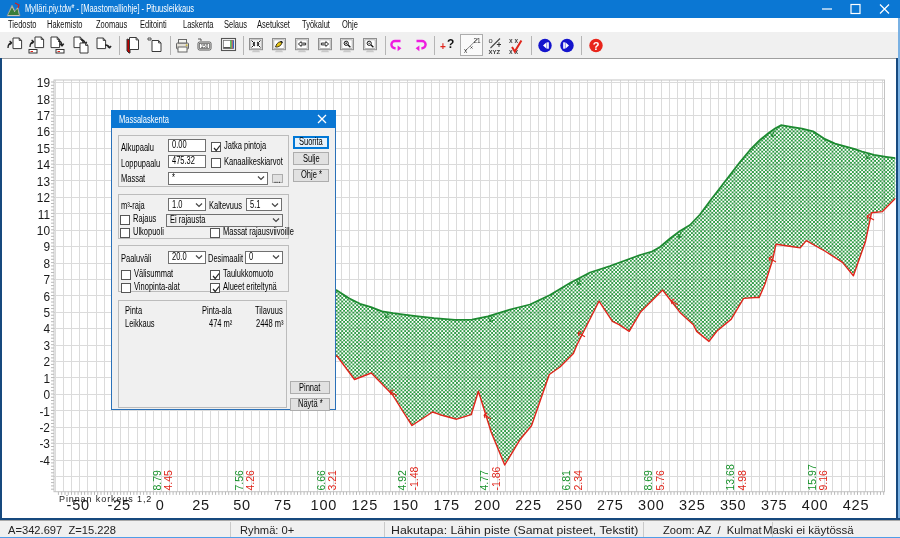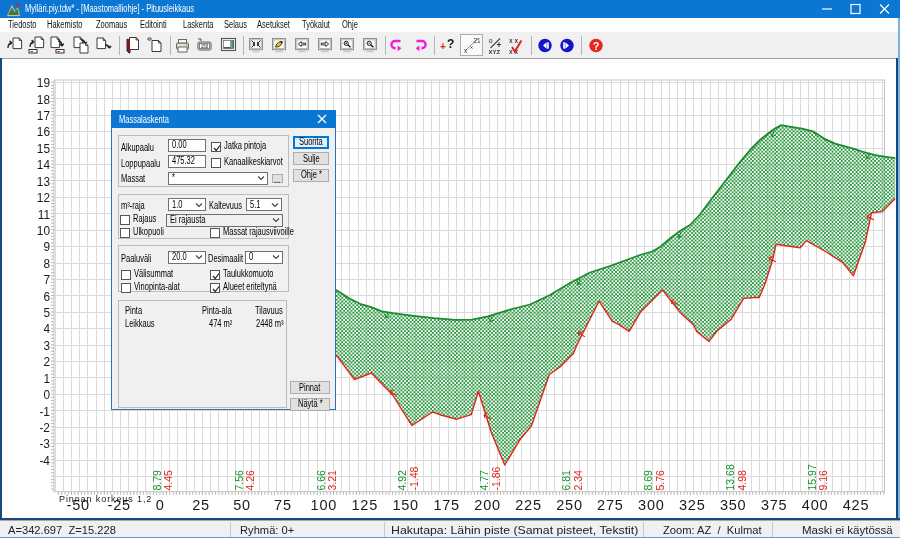--- a/index.html
+++ b/index.html
@@ -906,18 +906,18 @@
       <span style="position:absolute;left:187.367578125px;top:270.5px;font-size:10px;color:#000;white-space:nowrap;display:inline-block;transform:scaleX(0.75);transform-origin:left center;line-height:11.8px">Pinnat</span>
       <div style="position:absolute;left:178px;top:286.5px;width:40px;height:13px;background:#e1e1e1;border:1px solid #adadad;"></div>
       <span style="position:absolute;left:185.7029296875px;top:287.0px;font-size:10px;color:#000;white-space:nowrap;display:inline-block;transform:scaleX(0.75);transform-origin:left center;line-height:11.8px">Näytä *</span>
     </div>
   <div style="position:absolute;left:0;top:519.5px;width:900px;height:1px;background:#a8a8a8"></div>
   <div style="position:absolute;left:0;top:520.5px;width:900px;height:16.5px;background:#f0f0f0"></div>
   <span style="position:absolute;left:7.5px;top:523.5px;font-size:11.5px;color:#222;white-space:nowrap;display:inline-block;transform:scaleX(0.97);transform-origin:left center;line-height:13.6px">A=342.697&nbsp;&nbsp;Z=15.228</span>
     <span style="position:absolute;left:239.5px;top:523.5px;font-size:11.5px;color:#222;white-space:nowrap;display:inline-block;transform:scaleX(0.97);transform-origin:left center;line-height:13.6px">Ryhmä: 0+</span>
     <span style="position:absolute;left:390.5px;top:523.5px;font-size:11.5px;color:#222;white-space:nowrap;display:inline-block;transform:scaleX(1.07);transform-origin:left center;line-height:13.6px">Hakutapa: Lähin piste (Samat pisteet, Tekstit)</span>
     <span style="position:absolute;left:663px;top:523.5px;font-size:11.5px;color:#222;white-space:nowrap;display:inline-block;transform:scaleX(0.97);transform-origin:left center;line-height:13.6px">Zoom: AZ&nbsp;&nbsp;/&nbsp;&nbsp;Kulmat</span>
-    <span style="position:absolute;left:802px;top:523.5px;font-size:11.5px;color:#222;white-space:nowrap;display:inline-block;transform:scaleX(1.0);transform-origin:left center;line-height:13.6px">Maski ei käytössä</span>
+    <span style="position:absolute;left:763px;top:523.5px;font-size:11.5px;color:#222;white-space:nowrap;display:inline-block;transform:scaleX(1.0);transform-origin:left center;line-height:13.6px">Maski ei käytössä</span>
     <div style="position:absolute;left:230px;top:522px;width:1px;height:15px;background:#c9c9c9"></div>
     <div style="position:absolute;left:384px;top:522px;width:1px;height:15px;background:#c9c9c9"></div>
     <div style="position:absolute;left:643px;top:522px;width:1px;height:15px;background:#c9c9c9"></div>
     <div style="position:absolute;left:771.7px;top:522px;width:1px;height:15px;background:#c9c9c9"></div>
   <div style="position:absolute;left:0;top:537px;width:900px;height:1px;background:#4f9ee8"></div>
 </div>
 </body></html>

